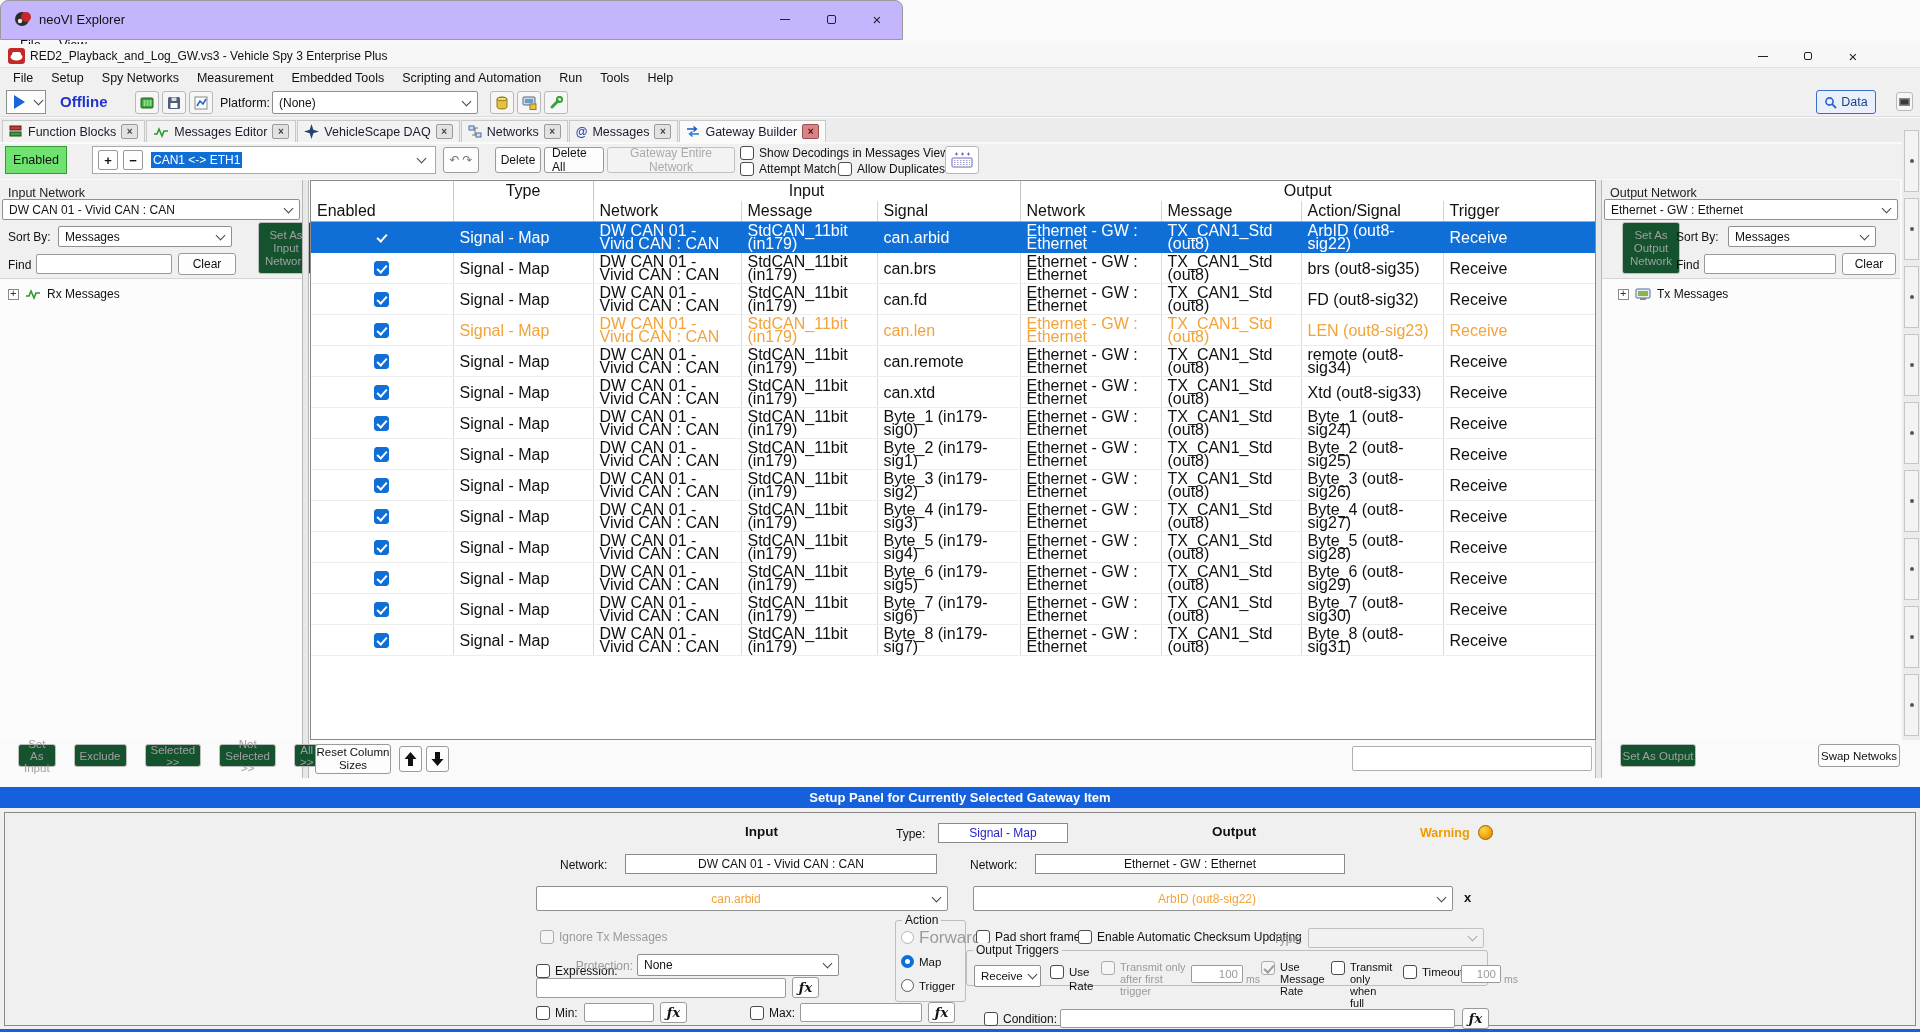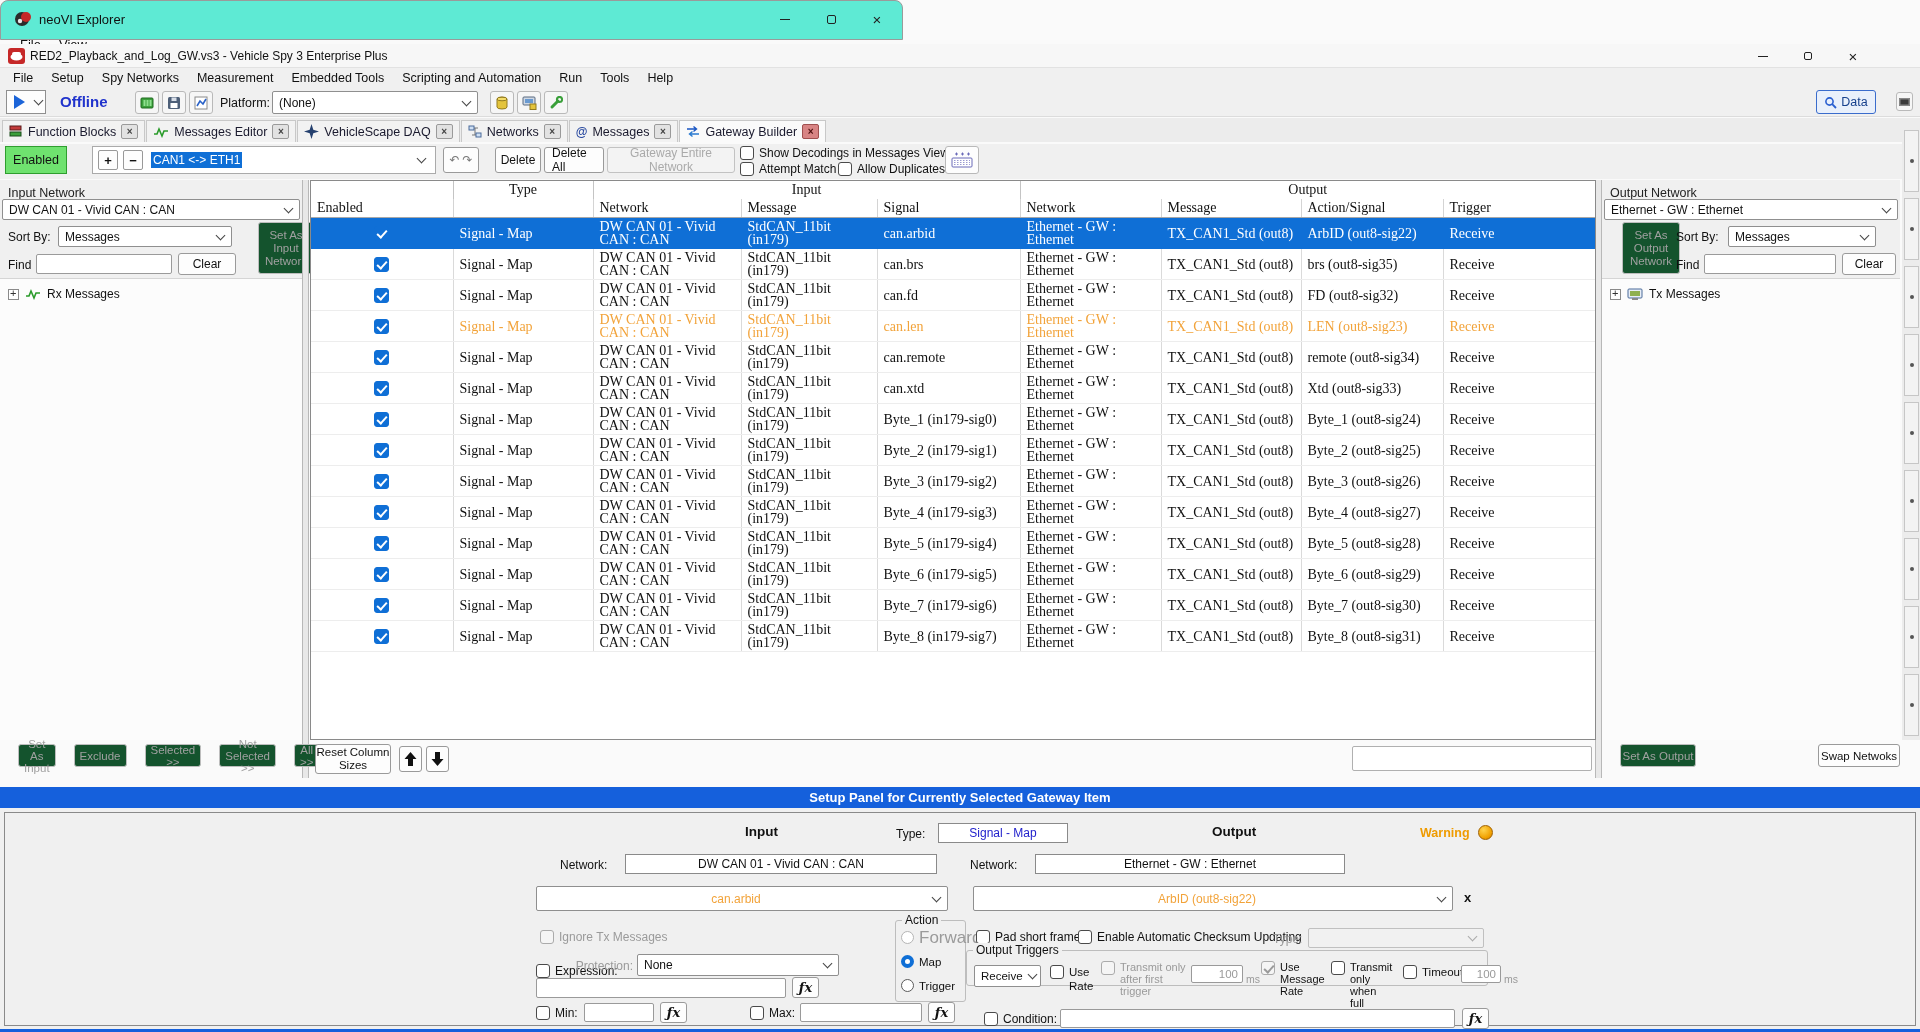--- a/index.html
+++ b/index.html
@@ -34,21 +34,21 @@
   .cbrow { position:absolute; display:flex; align-items:flex-start; gap:5px; }
   .cbrow span { line-height:14px; }
   .graytext { color:#9a9a9a; }
   .fxbtn { position:absolute; width:27px; height:21px; background:#fdfdfd; border:1px solid #9a9a9a;
            border-radius:3px; font-family:"DejaVu Serif",serif; font-style:italic; font-weight:bold;
            font-size:13px; display:flex; align-items:center; justify-content:center; }
   .grpbox { position:absolute; border:1px solid #bdbdbd; border-radius:3px; }
   .grpbox > .cap { position:absolute; top:-8px; left:6px; background:#f0f0f0; padding:0 3px; font-size:12px; }
 
   
-  #neovi { left:0; top:0; width:903px; height:40px; background:#5eead4; border:1px solid #9a9a9a;
+  #neovi { left:0; top:0; width:903px; height:40px; background:#c4b5fd; border:1px solid #9a9a9a;
            border-radius:8px 8px 0 0; }
   #neovi .ttl { position:absolute; left:38px; top:11px; font-size:13px; }
   .wbtn { position:absolute; top:0; width:44px; height:36px; display:flex; align-items:center; justify-content:center; }
   .glyph-min { width:10px; height:1px; background:#222; }
   .glyph-max { width:9px; height:9px; border:1px solid #222; border-radius:2px; }
   .glyph-close { font-size:15px; color:#222; line-height:1; }
   #neovi-menu { position:absolute; left:10px; top:34px; height:10px; overflow:hidden; display:flex; gap:0; }
   #neovi-menu .menuitem { padding:2px 9px; font-size:13px; }
 
   
@@ -83,21 +83,21 @@
   .panel-title { font-size:12.5px; color:#222; }
   #left-panel  { left:0; top:180px; width:302px; height:560px; background:#f0f0f0; }
   #right-panel { left:1602px; top:180px; width:298px; height:560px; background:#f0f0f0; }
   .treearea { position:absolute; background:#fcfcfc; border-top:1px solid #d5d5d5; }
   .expander { width:11px; height:11px; border:1px solid #8a8a8a; background:#fff; position:relative; flex:none; }
   .expander::before { content:"+"; position:absolute; left:1px; top:-3px; font-size:11px; color:#333; }
   .splitter { top:180px; width:7px; height:598px; background:#e8e8e8; border-left:1px solid #b8b8b8; border-right:1px solid #b8b8b8; }
 
   
   #table-wrap { left:310px; top:180px; width:1286px; height:560px; background:#fff; border:1px solid #8a8a8a; overflow:hidden; }
-  #gwtable { border-collapse:collapse; table-layout:fixed; width:1284px; font-size:14px;font-family:Liberation Serif, serif; }
+  #gwtable { border-collapse:collapse; table-layout:fixed; width:1284px; font-size:16px; }
   #gwtable col.c0{width:142px} #gwtable col.c1{width:140px} #gwtable col.c2{width:148px}
   #gwtable col.c3{width:136px} #gwtable col.c4{width:143px} #gwtable col.c5{width:141px}
   #gwtable col.c6{width:140px} #gwtable col.c7{width:142px}
   #gwtable thead th { font-weight:normal; text-align:left; padding:1px 6px; height:18px; background:#fff; }
   #gwtable tr.ghead th { text-align:center; border-right:1px solid #c4c4c4; }
   #gwtable tr.ghead th:last-child { border-right:none; }
   #gwtable tr.chead th { border-right:1px solid #d4d4d4; border-bottom:1px solid #a8a8a8; }
   #gwtable tr.chead th:last-child { border-right:none; }
   #gwtable tbody td { height:31px; padding:1px 6px; border-right:1px solid #dadada; border-bottom:1px solid #ededed;
                       line-height:13px; vertical-align:middle; overflow:hidden; }
@@ -598,21 +598,21 @@
   <div class="btn dis abs" style="left:4px;top:42px;width:58px;height:52px;font-size:11.5px;line-height:13px;padding:1px">Set As Output Network</div>
   <div class="slabel" style="left:74px;top:50px">Sort By:</div>
   <div class="combo" style="left:126px;top:46px;width:148px;height:21px">
     <span>Messages</span>
       <i class="chev"></i>
   </div>
   <div class="slabel" style="left:74px;top:78px">Find</div>
   <div class="field" style="left:102px;top:74px;width:132px;height:20px"></div>
   <div class="btn abs" style="left:240px;top:73px;width:54px;height:22px">Clear</div>
   <div class="treearea" style="left:0;top:98px;width:298px;height:462px">
-    <div style="display:flex;align-items:center;gap:6px;padding:8px 0 0 8px">
+    <div style="display:flex;align-items:center;gap:6px;padding:8px 0 0 16px">
       <span class="expander"></span>
       <span>
           <svg width="16" height="13">
             <rect x="1" y="1" width="14" height="9" rx="1" fill="#e8eef6" stroke="#4a6a9a"></rect>
             <rect x="3" y="3" width="10" height="5" fill="#8fb04f"></rect>
             <rect x="5" y="10" width="6" height="2" fill="#8a8a8a"></rect>
           </svg>
         </span>
       <span>Tx Messages</span>
     </div>

